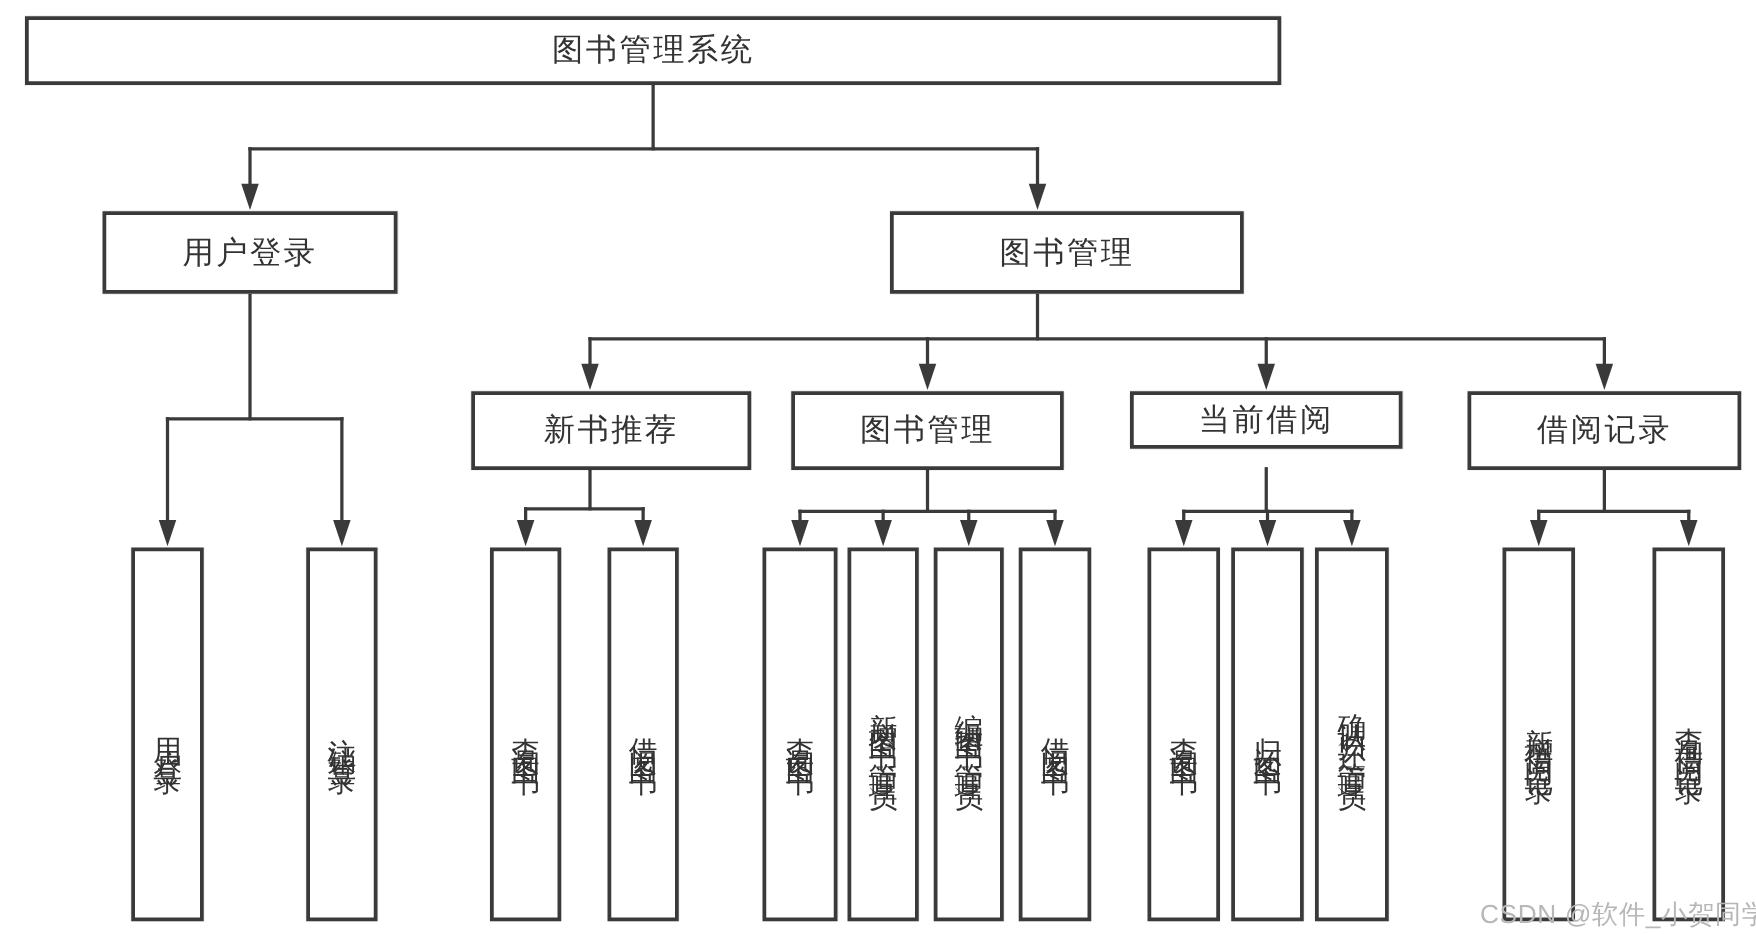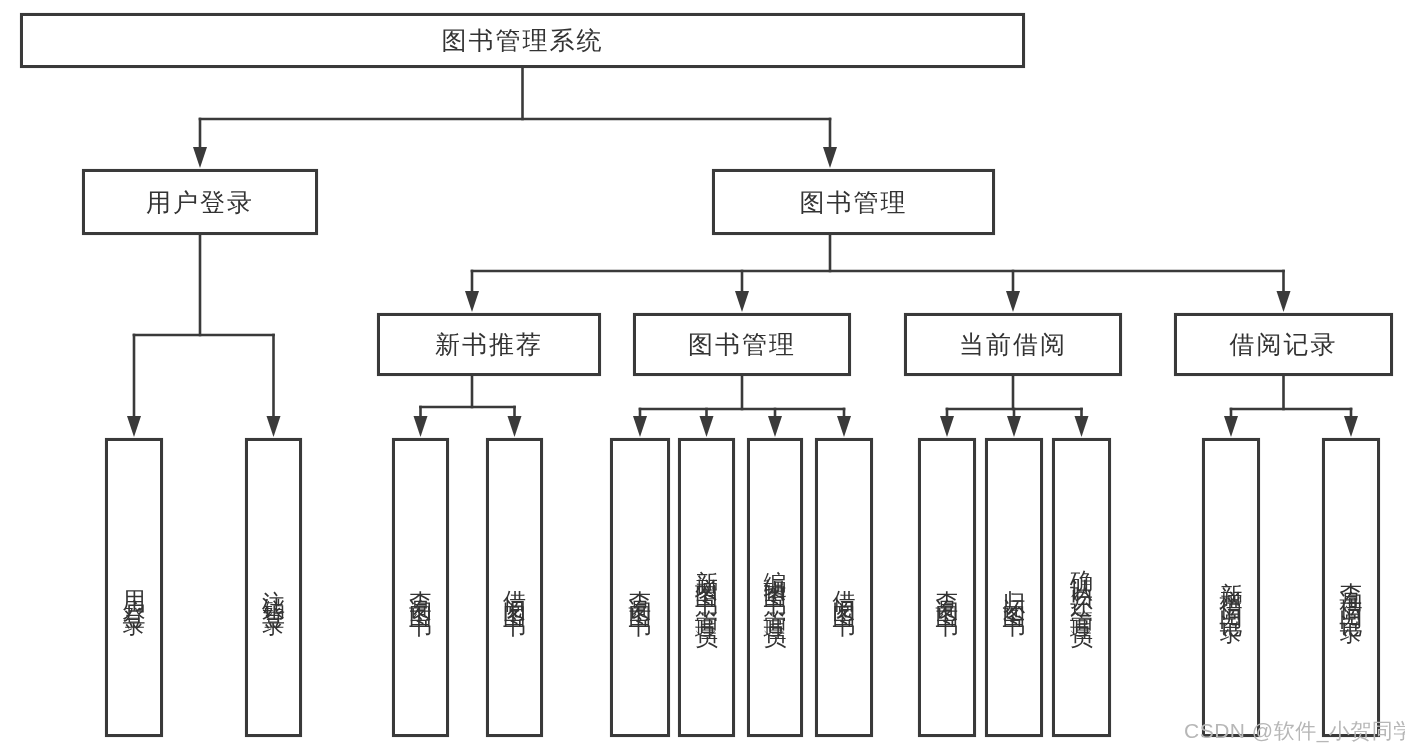--- a/index.html
+++ b/index.html
@@ -116,21 +116,21 @@
       </div>
       <div class="node" style="left: 712px; top: 169px; width: 283px; height: 66px;">
         <span>图书管理</span>
       </div>
       <div class="node" style="left: 377px; top: 313px; width: 224px; height: 63px;">
         <span>新书推荐</span>
       </div>
       <div class="node" style="left: 633px; top: 313px; width: 218px; height: 63px;">
         <span>图书管理</span>
       </div>
-      <div class="node" style="left: 904px; top: 313px; width: 218px; height: 63px;">
+      <div class="node" style="left: 904px; top: 313px; width: 218px; height: 46px;">
         <span>当前借阅</span>
       </div>
       <div class="node" style="left: 1174px; top: 313px; width: 219px; height: 63px;">
         <span>借阅记录</span>
       </div>
       <div class="node v" style="left: 105px; top: 438px; width: 58px; height: 299px;">
         <span>用户登录</span>
       </div>
       <div class="node v" style="left: 245px; top: 438px; width: 57px; height: 299px;">
         <span>注销登录</span>

